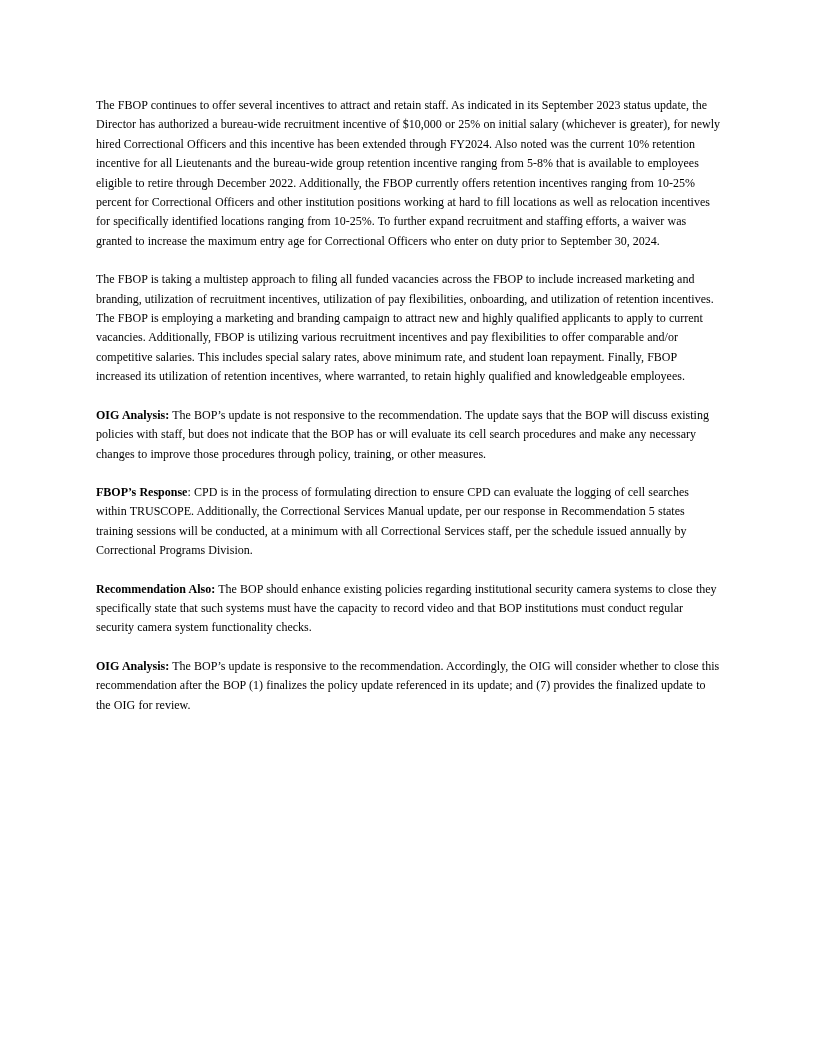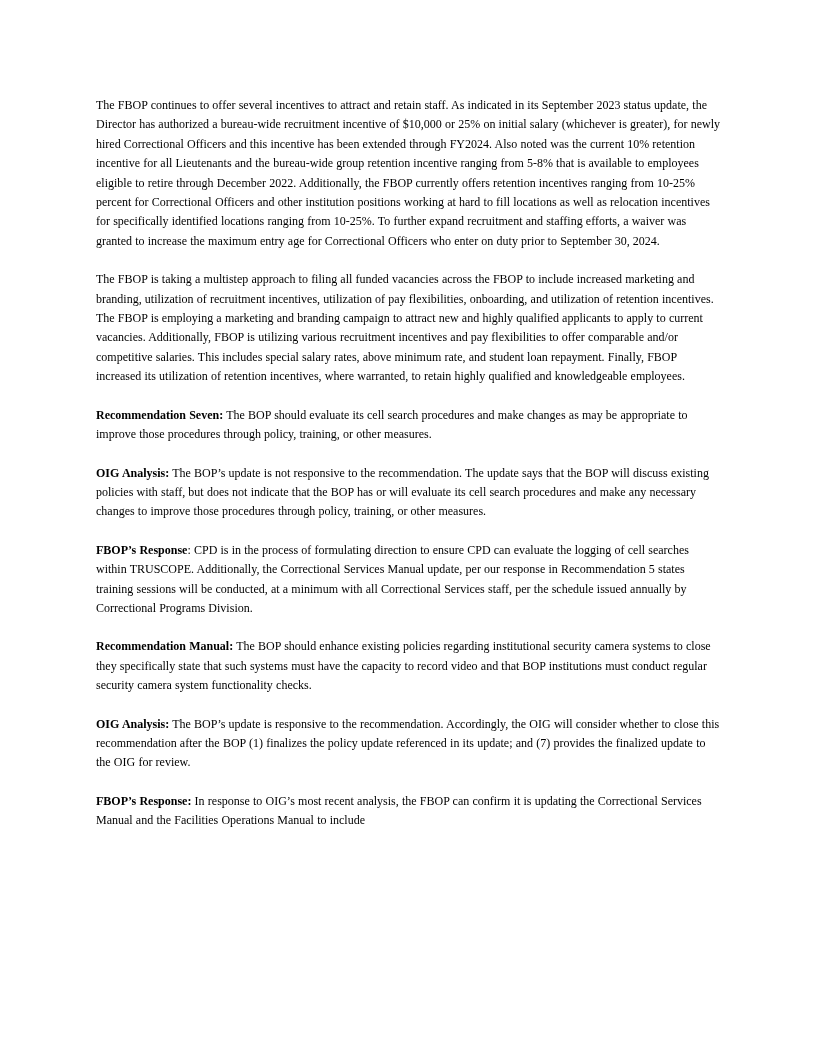--- a/index.html
+++ b/index.html
@@ -33,24 +33,22 @@
   }
 </style>
 </head>
 <body>
 
 <div class="page">
   <p><span>The FBOP continues to offer several incentives to attract and retain staff. As indicated in its September 2023 status update, the Director has authorized a bureau-wide recruitment incentive of $10,000 or 25% on initial salary (whichever is greater), for newly hired Correctional Officers and this incentive has been extended through FY2024. Also noted was the current 10% retention incentive for all Lieutenants and the bureau-wide group retention incentive ranging from 5-8% that is available to employees eligible to retire through December 2022.  Additionally, the FBOP currently offers retention incentives ranging from 10-25% percent for Correctional Officers and other institution positions working at hard to fill locations as well as relocation incentives for specifically identified locations ranging from 10-25%. To further expand recruitment and staffing efforts, a waiver was granted to increase the maximum entry age for Correctional Officers who enter on duty prior to September 30, 2024.</span></p>
 
   <p><span>The FBOP is taking a multistep approach to filing all funded vacancies across the FBOP to include increased marketing and branding, utilization of recruitment incentives, utilization of pay flexibilities, onboarding, and utilization of retention incentives. The FBOP is employing a marketing and branding campaign to attract new and highly qualified applicants to apply to current vacancies. Additionally, FBOP is utilizing various recruitment incentives and pay flexibilities to offer comparable and/or competitive salaries. This includes special salary rates, above minimum rate, and student loan repayment. Finally, FBOP increased its utilization of retention incentives, where warranted, to retain highly qualified and knowledgeable employees.</span></p>
 
-  <p><strong>Recommendation Seven:</strong><span> The BOP should evaluate its cell search procedures and make changes as may be appropriate to improve those procedures through policy, training, or other measures.</span></p>
 
   <p><strong>OIG Analysis:</strong><span> The BOP’s update is not responsive to the recommendation. The update says that the BOP will discuss existing policies with staff, but does not indicate that the BOP has or will evaluate its cell search procedures and make any necessary changes to improve those procedures through policy, training, or other measures.</span></p>
 
   <p><strong>FBOP’s Response</strong><span>: CPD is in the process of formulating direction to ensure CPD can evaluate the logging of cell searches within TRUSCOPE. Additionally, the Correctional Services Manual update, per our response in Recommendation 5 states training sessions will be conducted, at a minimum with all Correctional Services staff, per the schedule issued annually by Correctional Programs Division.</span></p>
 
-  <p><strong>Recommendation Manual:</strong><span> The BOP should enhance existing policies regarding institutional security camera systems to close they specifically state that such systems must have the capacity to record video and that BOP institutions must conduct regular security camera system functionality checks.</span></p>
+  <p><strong>Recommendation Also:</strong><span> The BOP should enhance existing policies regarding institutional security camera systems to close they specifically state that such systems must have the capacity to record video and that BOP institutions must conduct regular security camera system functionality checks.</span></p>
 
   <p><strong>OIG Analysis:</strong><span> The BOP’s update is responsive to the recommendation. Accordingly, the OIG will consider whether to close this recommendation after the BOP (1) finalizes the policy update referenced in its update; and (7) provides the finalized update to the OIG for review.</span></p>
 
-  <p><strong>FBOP’s Response:</strong><span> In response to OIG’s most recent analysis, the FBOP can confirm it is updating the Correctional Services Manual and the Facilities Operations Manual to include</span></p>
 </div>
 
 </body></html>

